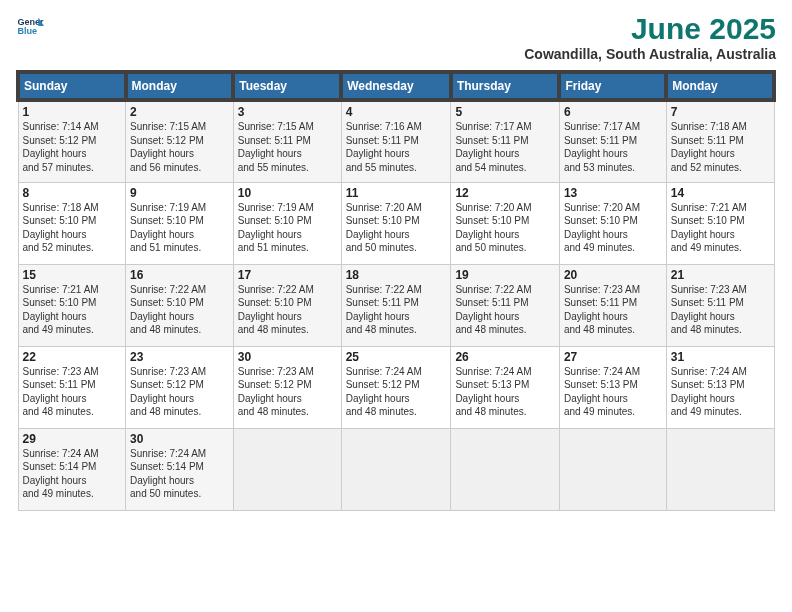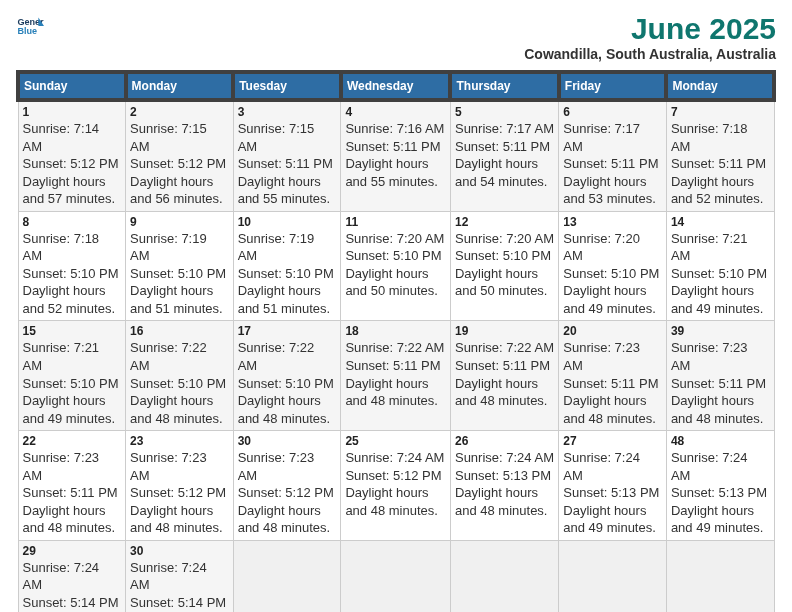--- a/index.html
+++ b/index.html
@@ -72,21 +72,21 @@
       background-color: #ffffff;
     }
     .day-num {
       font-size: 12px;
       font-weight: bold;
       color: #222;
       display: block;
       margin-bottom: 1px;
     }
     .day-info {
-      font-size: 13px;
+      font-size: 10px;
       color: #333;
       line-height: 1.35;
     }
     .empty-cell {
       background-color: #f0f0f0 !important;
     }
   </style>
 </head>
 <body>
 
@@ -197,21 +197,21 @@
           </td>
           <td>
             <span class="day-num">19</span>
             <div class="day-info">Sunrise: 7:22 AM<br>Sunset: 5:11 PM<br>Daylight hours<br>and 48 minutes.</div>
           </td>
           <td>
             <span class="day-num">20</span>
             <div class="day-info">Sunrise: 7:23 AM<br>Sunset: 5:11 PM<br>Daylight hours<br>and 48 minutes.</div>
           </td>
           <td>
-            <span class="day-num">39</span>
+            <span class="day-num">21</span>
             <div class="day-info">Sunrise: 7:23 AM<br>Sunset: 5:11 PM<br>Daylight hours<br>and 48 minutes.</div>
           </td>
         </tr>
         <tr>
           <td>
             <span class="day-num">22</span>
             <div class="day-info">Sunrise: 7:23 AM<br>Sunset: 5:11 PM<br>Daylight hours<br>and 48 minutes.</div>
           </td>
           <td>
             <span class="day-num">23</span>
@@ -227,21 +227,21 @@
           </td>
           <td>
             <span class="day-num">26</span>
             <div class="day-info">Sunrise: 7:24 AM<br>Sunset: 5:13 PM<br>Daylight hours<br>and 48 minutes.</div>
           </td>
           <td>
             <span class="day-num">27</span>
             <div class="day-info">Sunrise: 7:24 AM<br>Sunset: 5:13 PM<br>Daylight hours<br>and 49 minutes.</div>
           </td>
           <td>
-            <span class="day-num">48</span>
+            <span class="day-num">31</span>
             <div class="day-info">Sunrise: 7:24 AM<br>Sunset: 5:13 PM<br>Daylight hours<br>and 49 minutes.</div>
           </td>
         </tr>
         <tr>
           <td>
             <span class="day-num">29</span>
             <div class="day-info">Sunrise: 7:24 AM<br>Sunset: 5:14 PM<br>Daylight hours<br>and 49 minutes.</div>
           </td>
           <td>
             <span class="day-num">30</span>

